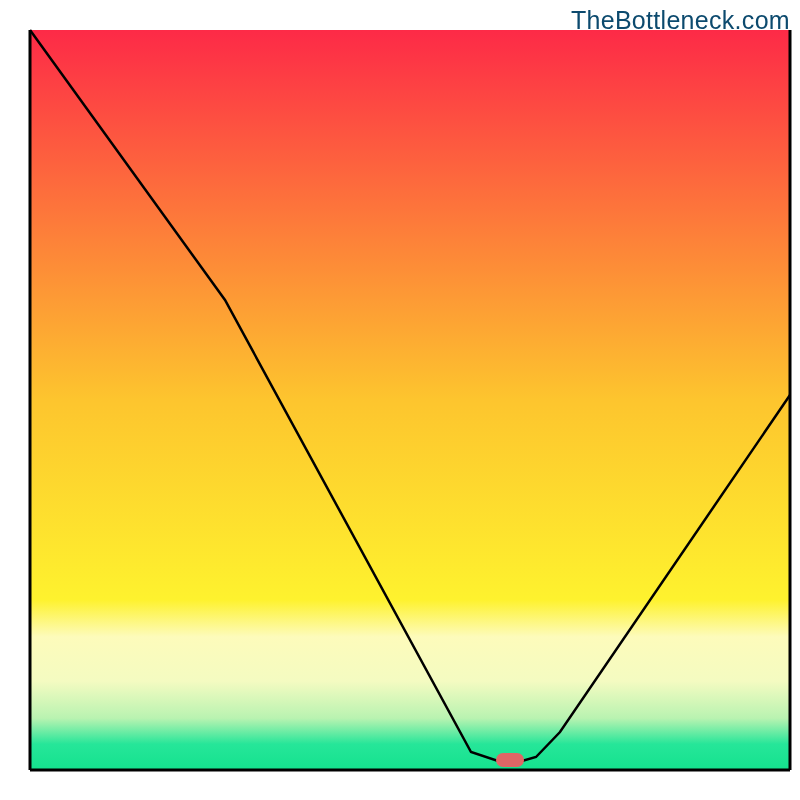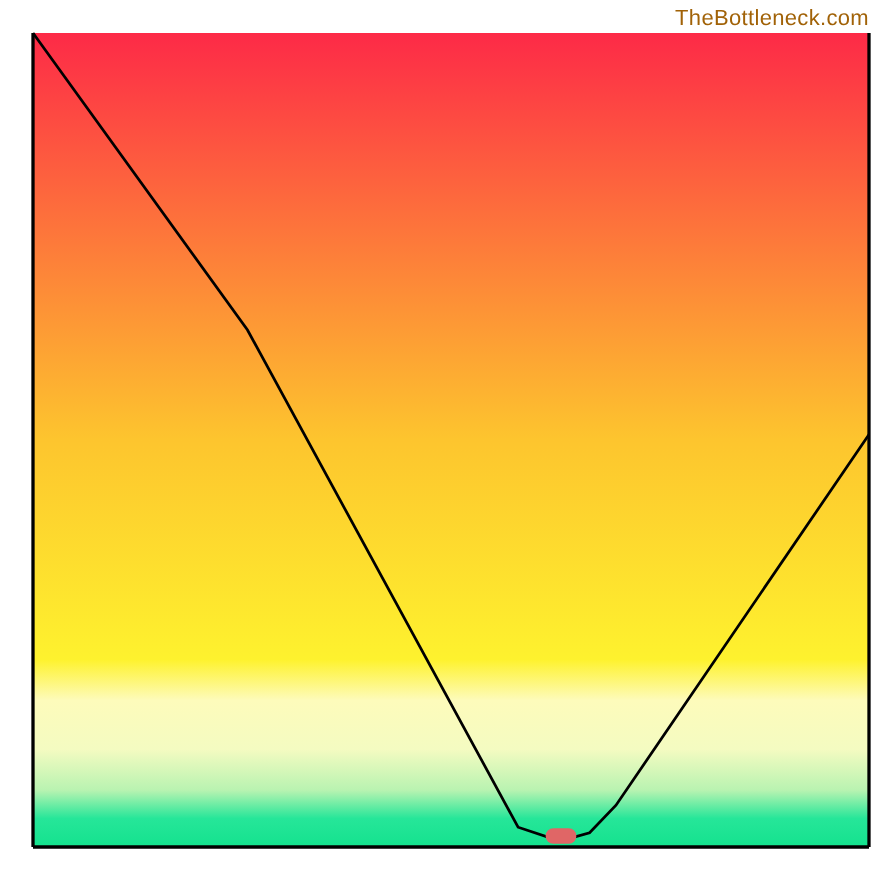--- a/index.html
+++ b/index.html
@@ -13,22 +13,22 @@
   }
   .container {
     position: relative;
     width: 800px;
     height: 800px;
   }
   .watermark {
     position: absolute;
     top: 6px;
     right: 10px;
-    color: #a16207;
-    font-size: 20px;
+    color: #0c4a6e;
+    font-size: 25px;
     font-weight: 500;
     letter-spacing: 0.3px;
     z-index: 10;
   }
   svg.chart {
     position: absolute;
     left: 0;
     top: 0;
     width: 800px;
     height: 800px;

